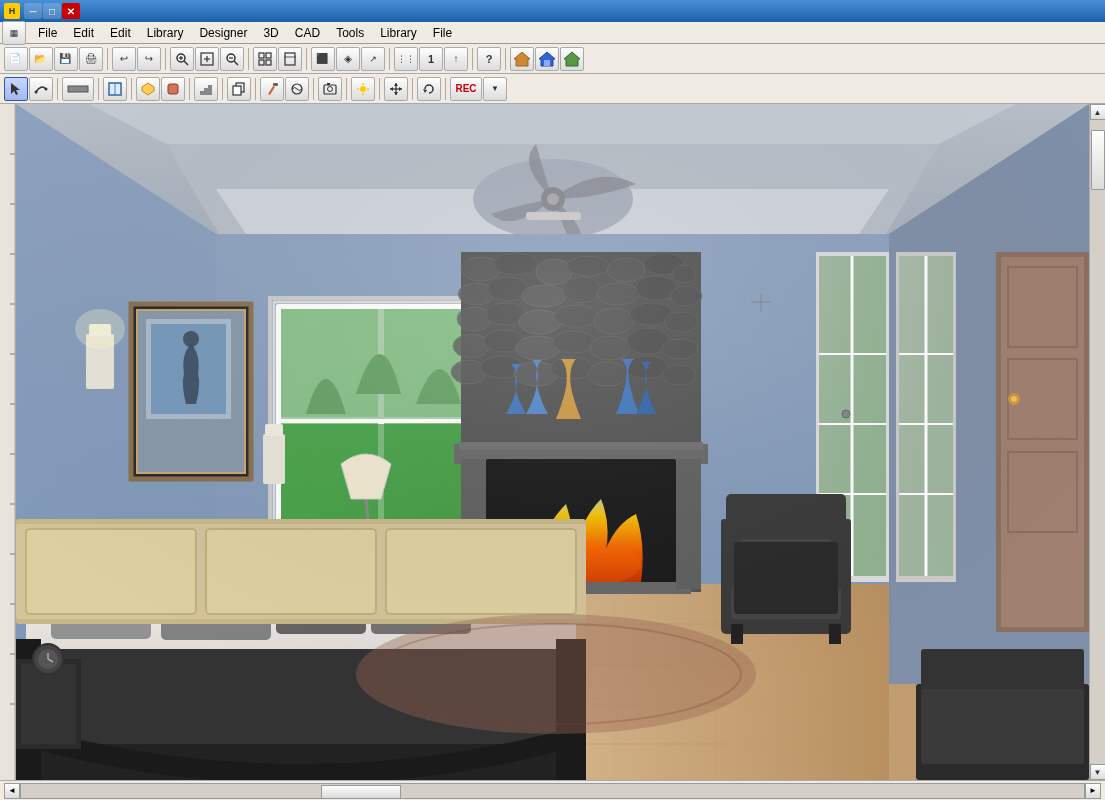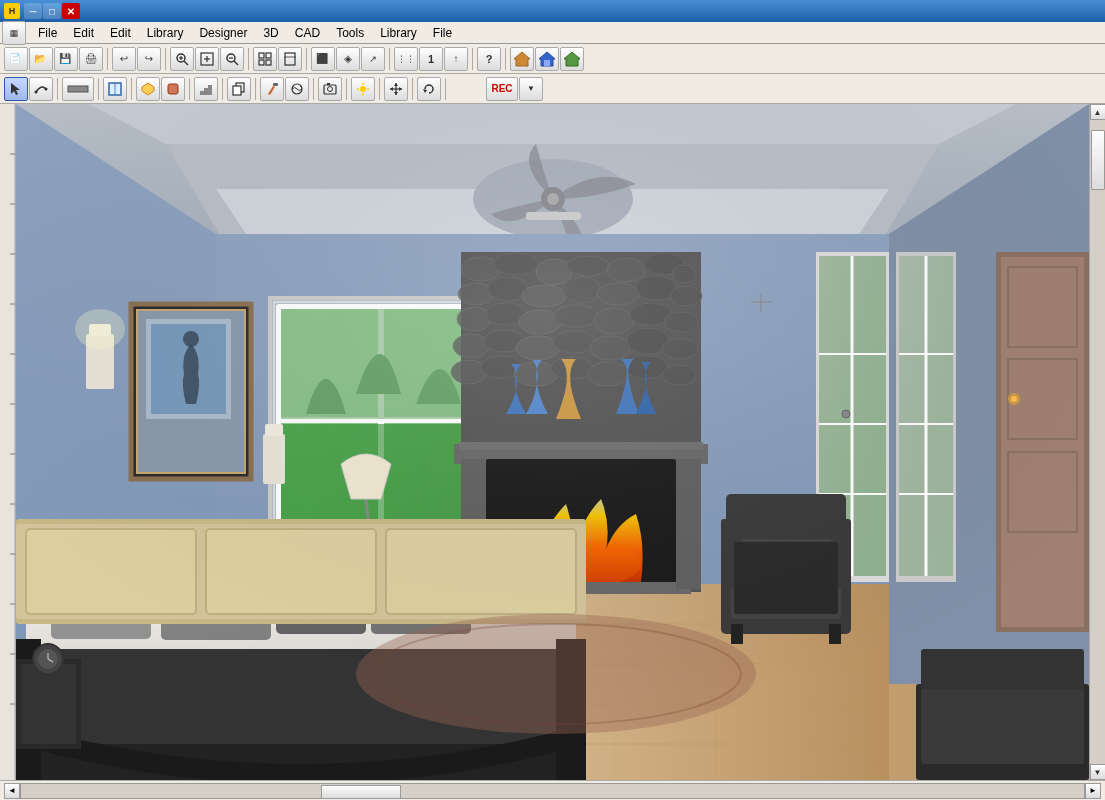--- a/index.html
+++ b/index.html
@@ -392,21 +392,21 @@
       </svg>
   </div>
   <div class="tb-sep"></div>
   <div class="tb-btn">
     <svg width="14" height="14">
         <path d="M3,7 A4,4 0 1,1 7,11" fill="none" stroke="#333" stroke-width="1.5"></path>
         <polygon points="3,11 1,7 5,8" fill="#333"></polygon>
       </svg>
   </div>
   <div class="tb-sep"></div>
-  <div class="tb-btn-wide" style="color:#cc0000; font-weight:bold; font-size:10px;margin-left:36px;">REC</div>
+  <div class="tb-btn-wide" style="color:#cc0000; font-weight:bold; font-size:10px;">REC</div>
   <div class="tb-btn" style="font-size:8px;">▼</div>
 </div>
 
 <div id="main-area">
 
   <div id="ruler-left">
     <svg width="16" height="700" style="display:block;">
       <rect width="16" height="700" fill="#e8e4dc"></rect>
       <line x1="15" y1="0" x2="15" y2="700" stroke="#aaa" stroke-width="1"></line>
 

